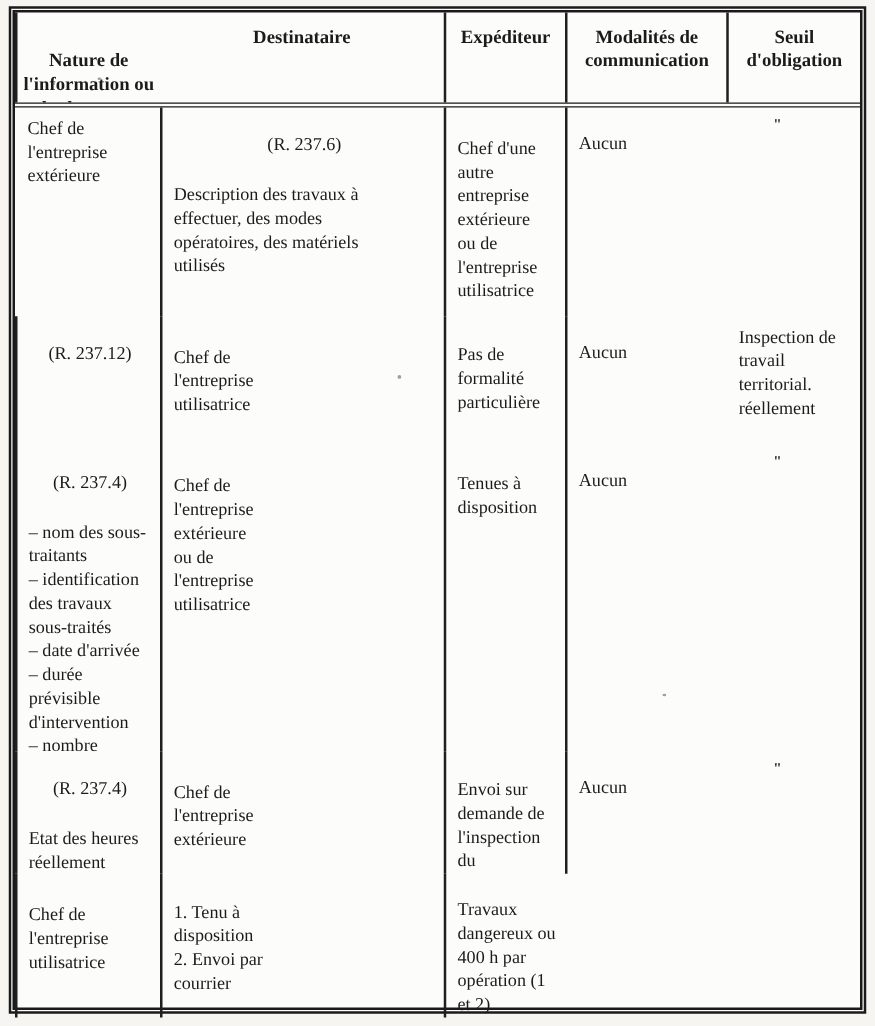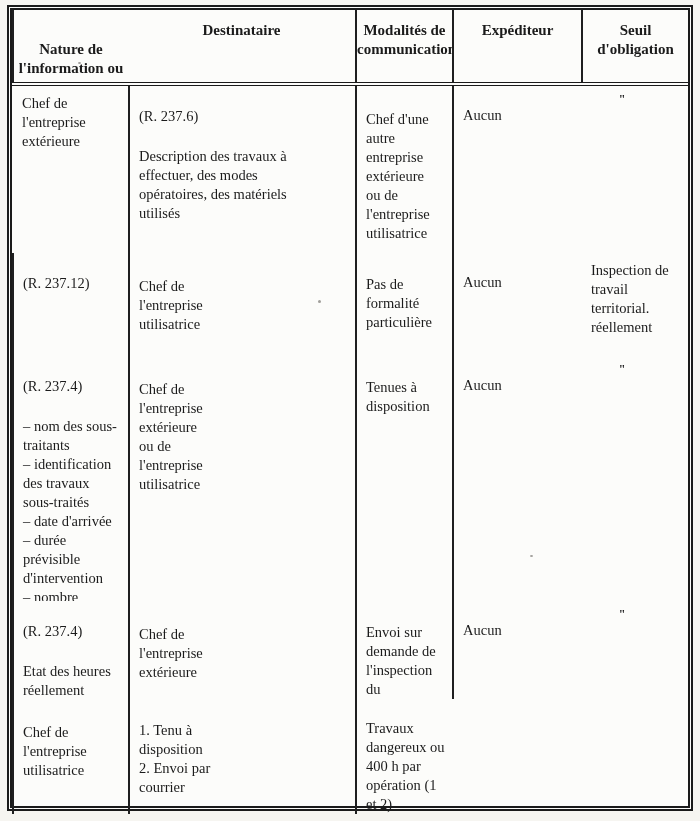--- a/index.html
+++ b/index.html
@@ -63,21 +63,21 @@
   }
   .c-dest{padding:8px 4px 0 10px;}
   .c-dest.ditto{
     text-align:center;
     padding:4px 24px 0 0;
     font-size:12px;
     font-weight:bold;
     letter-spacing:1px;
   }
   .c-nat{padding:2px 5px 0 9px;}
-  .c-nat .ref{text-align:left;padding-right:2px;}
+  .c-nat .ref{text-align:center;padding-right:2px;}
   .c-nat .nat{margin-top:2px;}
   .c-exp{padding:24px 4px 0 9px;}
   .c-mod{padding:22px 6px 0 9px;}
   .c-seuil{padding:20px 4px 0 9px;}
   .speck{
     position:absolute;
     background:#55524c;
     border-radius:50%;
     opacity:.55;
   }
@@ -89,23 +89,23 @@
 
   <div class="doc-table">
 
     <div class="thead">
       <div class="cell hcell vline">
         <span>Nature de l'information ou
 du document</span>
         <span class="texte">(texte)</span>
       </div>
       <div class="cell hcell">Destinataire</div>
+      <div class="cell hcell vline">Expéditeur</div>
       <div class="cell hcell vline">Modalités de
 communication</div>
-      <div class="cell hcell vline">Expéditeur</div>
       <div class="cell hcell vline">Seuil
 d'obligation</div>
     </div>
 
     <div class="tbody">
 
       <div class="cell c-dest">Chef de
 l'entreprise
 extérieure</div>
       <div class="cell c-nat vline">

